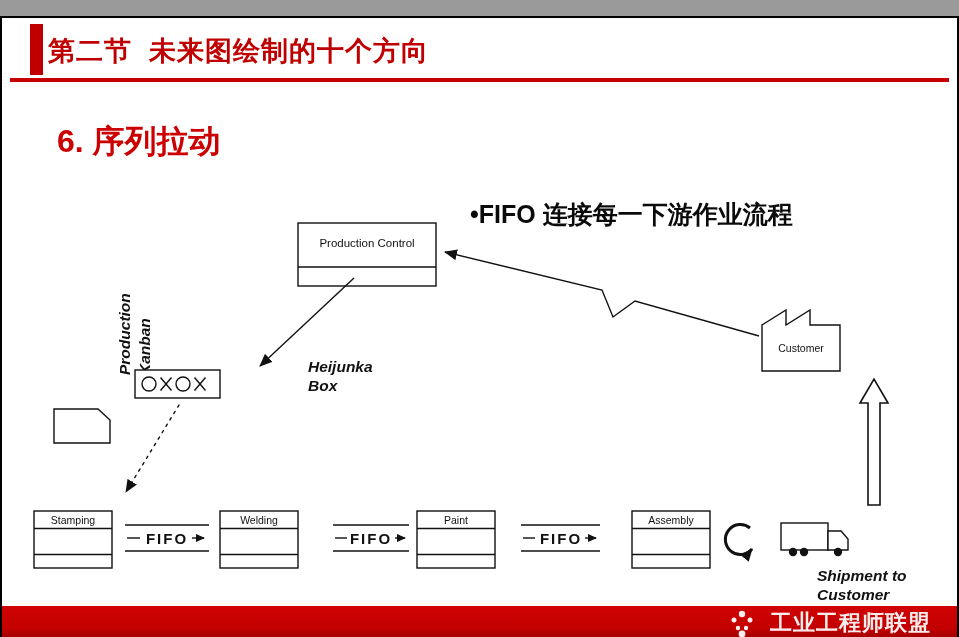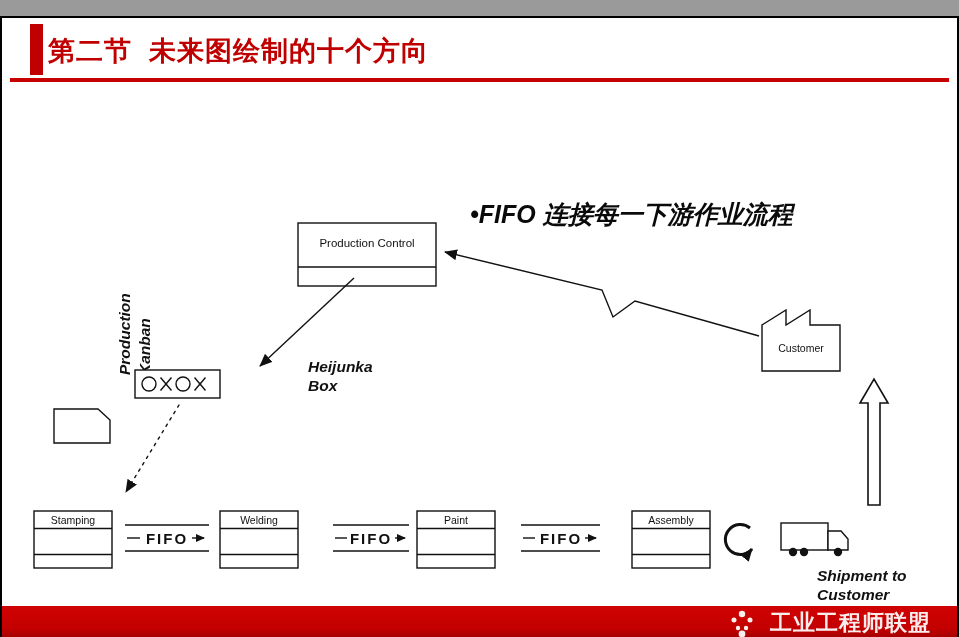--- a/index.html
+++ b/index.html
@@ -12,21 +12,21 @@
 
   .header-accent { left:28px; top:6px; width:13px; height:51px; background:#c00000; }
   .slide-title { left:46px; top:15px; font-size:27px; font-weight:bold; color:#c00000;
                  letter-spacing:1px; white-space:pre; }
   .title-rule { left:8px; top:60px; width:939px; height:4px; background:#c60000; }
 
   .section-title { left:55px; top:102px; font-size:32px; font-weight:bold; color:#cc0000; }
 
   .bullet { left:468px; font-size:25px; font-weight:bold; color:#0a0a0a; white-space:nowrap; }
   .bullet-1 { top:139px; }
-  .bullet-2 { top:180px;font-style:italic; }
+  .bullet-2 { top:180px; }
 
   svg.diagram { position:absolute; left:0; top:0; }
   .diagram text { font-family:"Liberation Sans", sans-serif; fill:#111; }
   .box { fill:#ffffff; stroke:#111; stroke-width:1.4; }
   .ln  { stroke:#111; stroke-width:1.4; fill:none; }
   .lbl-sm { font-size:10.5px; }
   .lbl-md { font-size:11.5px; }
   .lbl-it { font-size:15.5px; font-weight:bold; font-style:italic; }
   .fifo-txt { font-size:15px; font-weight:bold; letter-spacing:2px; text-anchor:middle; }
 
@@ -37,20 +37,21 @@
 </style>
 </head>
 <body>
 
 <div class="slide">
 
   <div class="abs header-accent"></div>
   <div class="abs slide-title">第二节  未来图绘制的十个方向</div>
   <div class="abs title-rule"></div>
 
+  <div class="abs section-title">6. 序列拉动</div>
   <div class="abs bullet bullet-2">•FIFO 连接每一下游作业流程</div>
 
   <svg class="diagram" width="959" height="637" viewBox="0 0 959 637">
     <defs>
       <marker id="arrS" markerWidth="9" markerHeight="8" refX="8" refY="4" orient="auto" markerUnits="userSpaceOnUse">
         <polygon points="0,0 9,4 0,8" fill="#111"></polygon>
       </marker>
       <marker id="arrB" markerWidth="13" markerHeight="11" refX="12" refY="5.5" orient="auto" markerUnits="userSpaceOnUse">
         <polygon points="0,0 13,5.5 0,11" fill="#111"></polygon>
       </marker>

